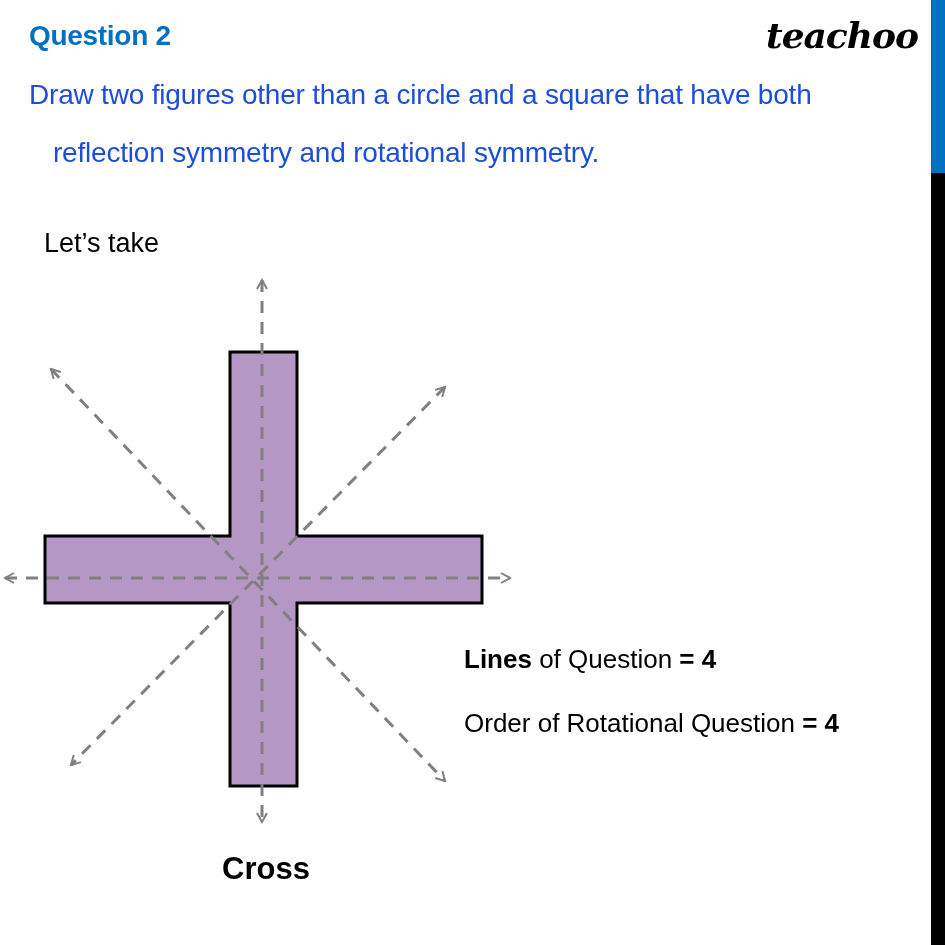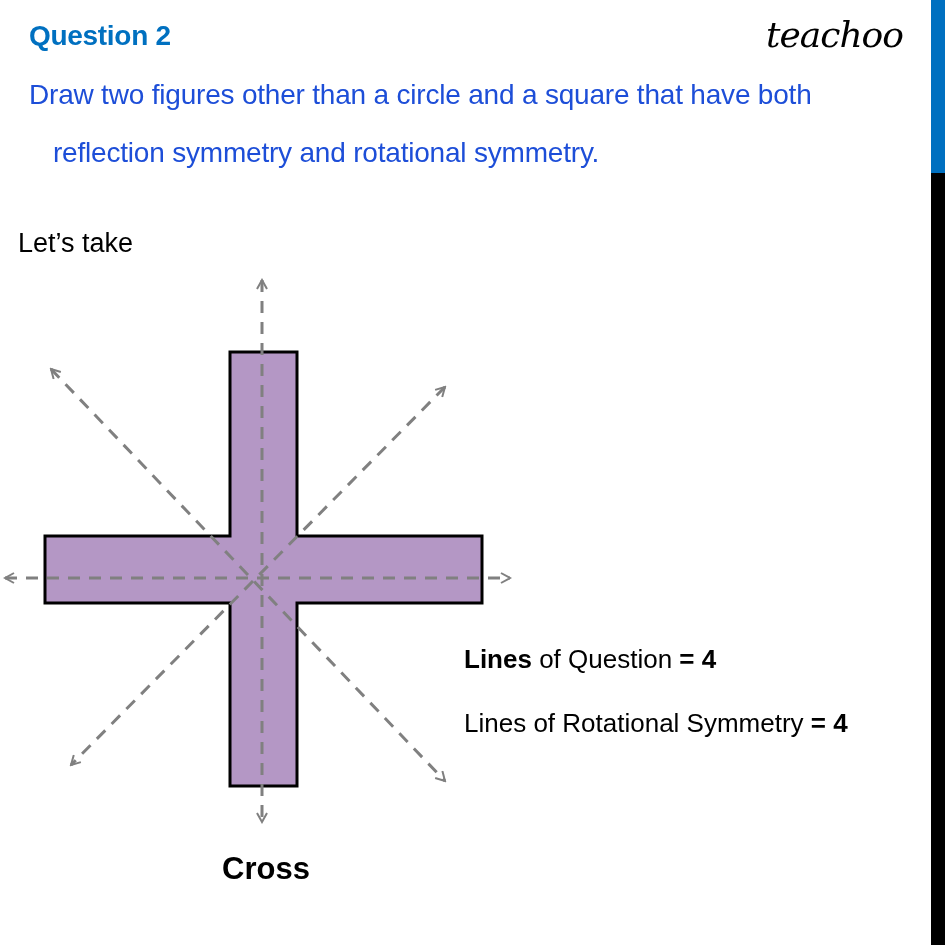--- a/index.html
+++ b/index.html
@@ -1,25 +1,25 @@
 <!DOCTYPE html>
 <html><head>
 <meta charset="utf-8">
 <style>
   html, body { margin: 0; padding: 0; background: #ffffff; }
   body { width: 945px; height: 945px; position: relative; overflow: hidden;
          font-family: "Liberation Sans", "DejaVu Sans", sans-serif; }
   .q-title { position: absolute; left: 29px; top: 20px; font-size: 28px; font-weight: bold;
              color: #0070c0; letter-spacing: -0.3px; }
-  .logo { position: absolute; left: 766px; top: 14px; font-size: 36px; font-weight: normal; font-style: italic;
+  .logo { position: absolute; left: 766px; top: 14px; font-size: 36px; font-weight: bold; font-style: italic;
           font-family: "DejaVu Serif", serif; color: #000; letter-spacing: -1px; }
   .q-text { position: absolute; left: 29px; font-size: 28px; color: #1d4ed8; letter-spacing: -0.2px; white-space: nowrap; }
   .q-line1 { top: 79px; }
   .q-line2 { top: 137px; margin-left: 24px; }
-  .intro { position: absolute; left: 18px; top: 228px; font-size: 27px; color: #000; }
+  .intro { position: absolute; left: 44px; top: 228px; font-size: 27px; color: #000; }
   .stripe-blue { position: absolute; left: 931px; top: 0; width: 14px; height: 173px; background: #0070c0; }
   .stripe-black { position: absolute; left: 931px; top: 173px; width: 14px; height: 772px; background: #000; }
   svg.fig { position: absolute; left: 0; top: 0; }
   .result { position: absolute; left: 464px; font-size: 26px; color: #000; white-space: nowrap; }
   .r1 { top: 644px; }
   .r2 { top: 708px; }
   .b { font-weight: bold; }
   .caption { position: absolute; left: 222px; top: 851px; font-size: 31px; font-weight: bold; color: #000; }
 </style>
 </head>
@@ -50,16 +50,16 @@
     <line x1="5" y1="578" x2="510" y2="578" marker-start="url(#arr)" marker-end="url(#arr)"></line>
     <line x1="51" y1="369" x2="445" y2="781" marker-start="url(#arr)" marker-end="url(#arr)"></line>
     <line x1="445" y1="387" x2="71" y2="765" marker-start="url(#arr)" marker-end="url(#arr)"></line>
   </g>
 </svg>
 
 <div class="result r1">
   <span class="b">Lines</span><span> of Question </span><span class="b">= 4</span>
 </div>
 <div class="result r2">
-  <span>Lines of Rotational Symmetry </span><span class="b">= 4</span>
+  <span>Order of Rotational Question </span><span class="b">= 4</span>
 </div>
 
 <div class="caption">Cross</div>
 
 </body></html>

